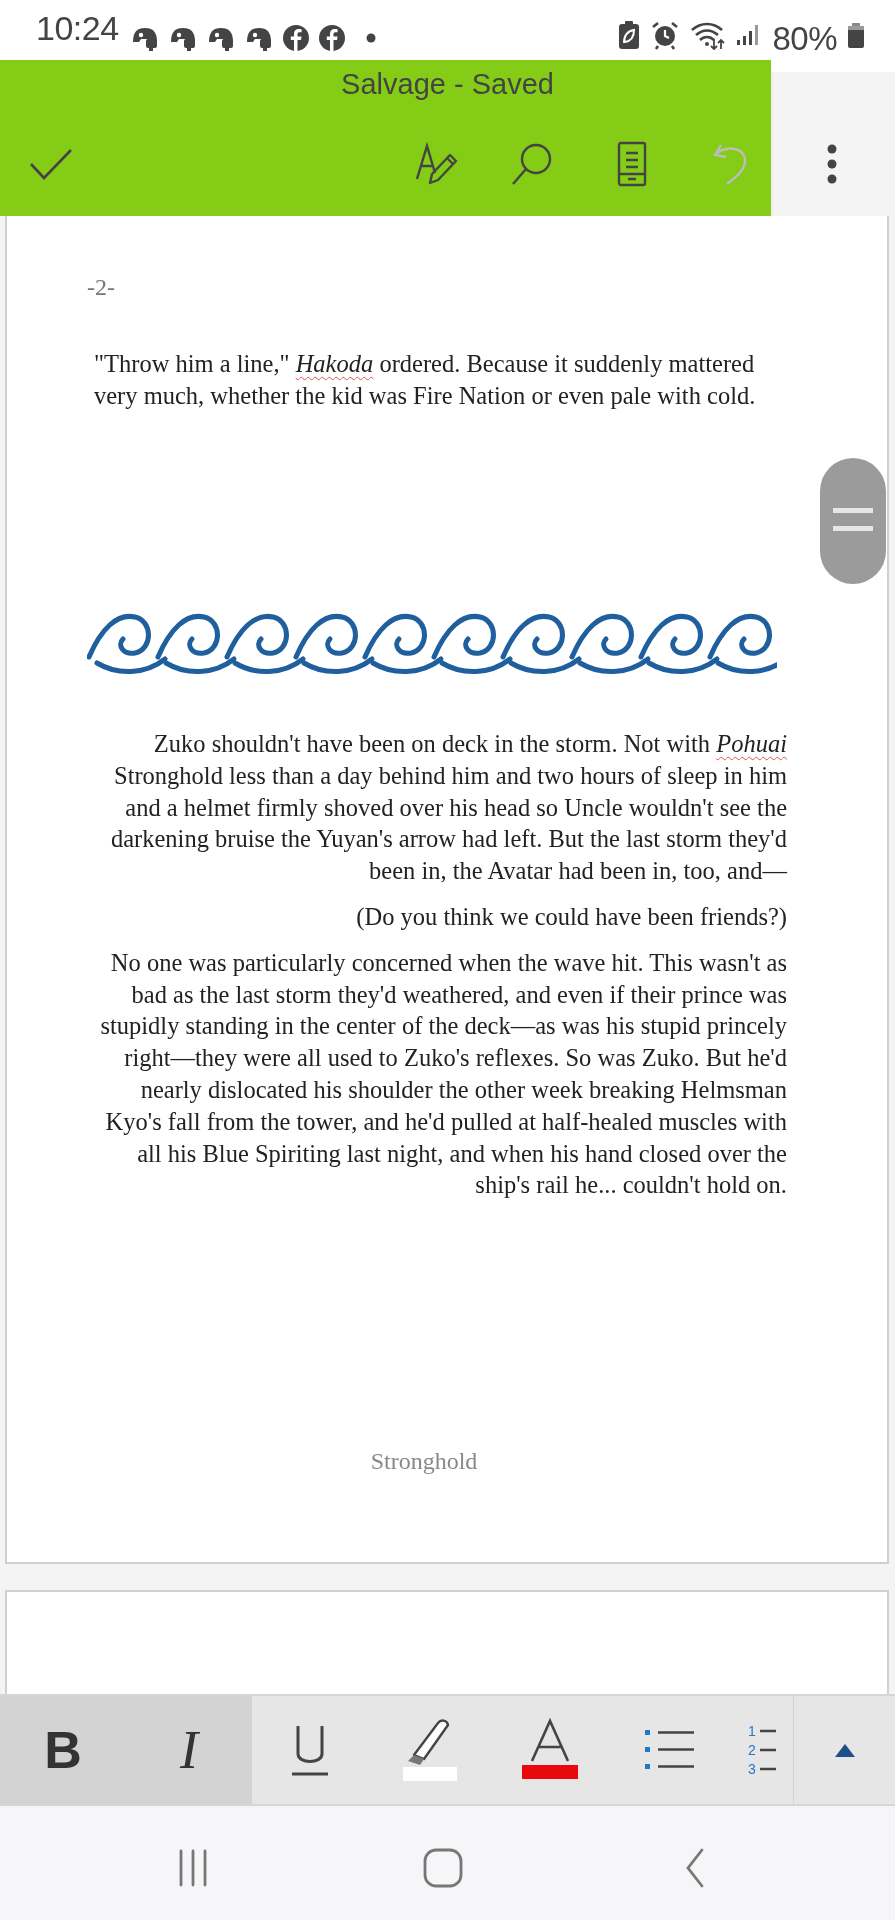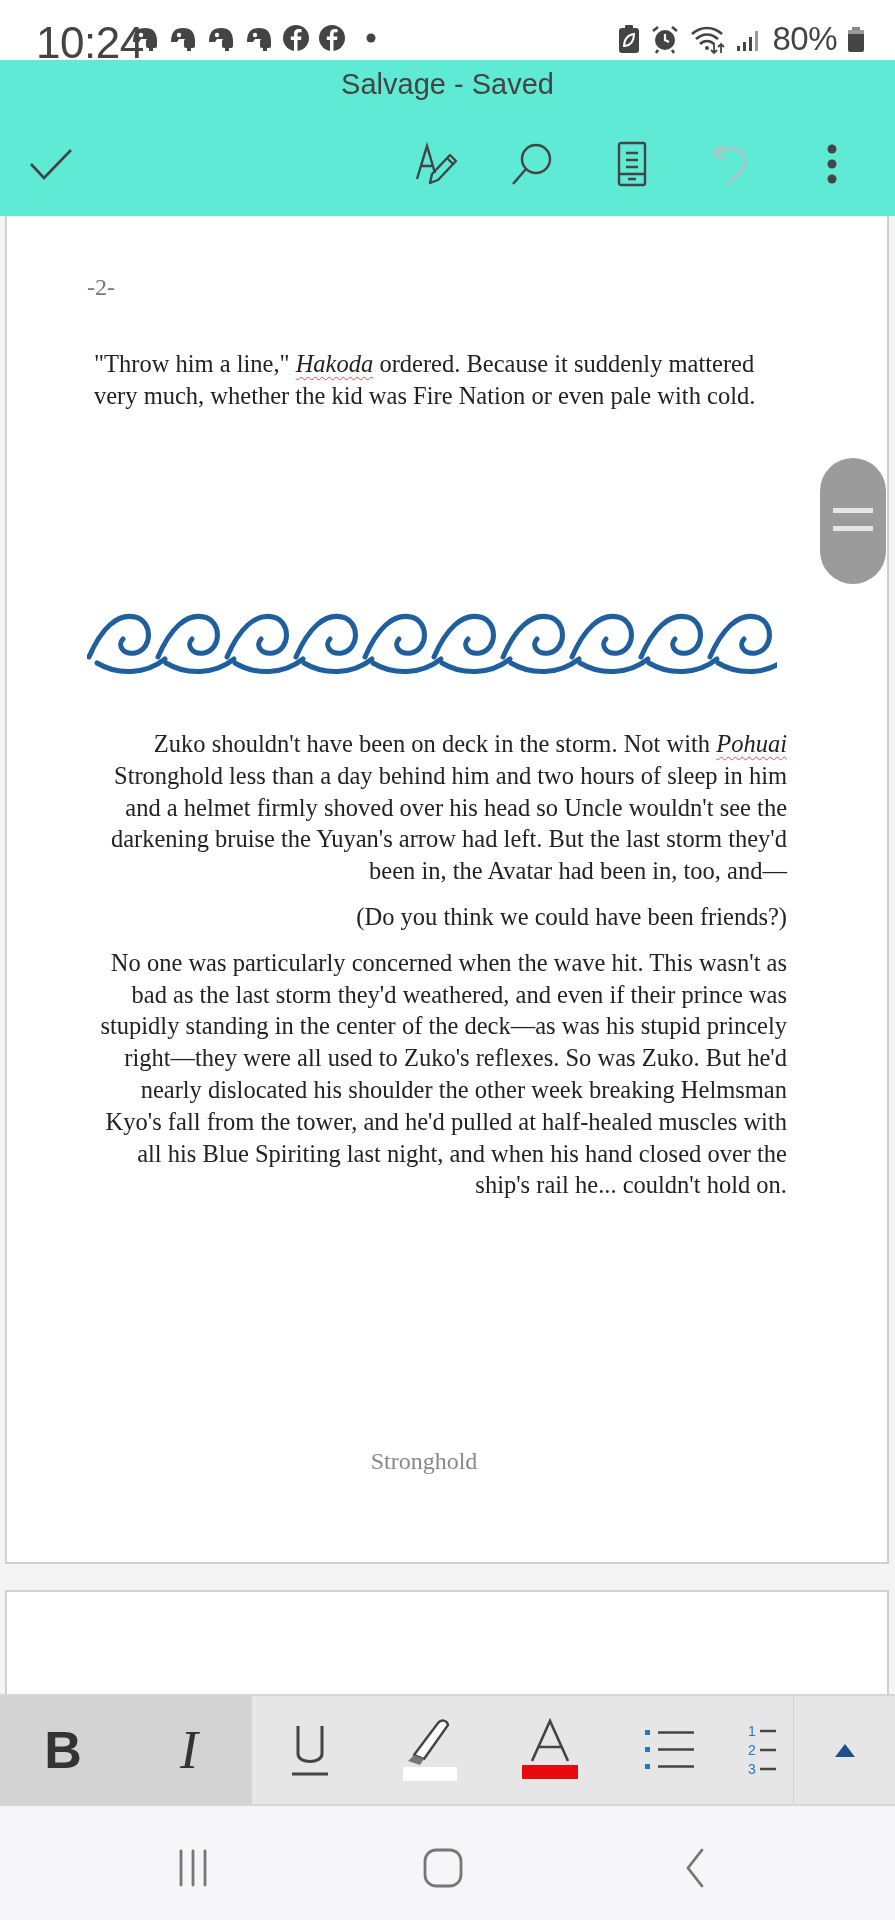--- a/index.html
+++ b/index.html
@@ -1,28 +1,28 @@
 <!DOCTYPE html>
 <html><head>
   <meta charset="utf-8">
   <style>
     * { box-sizing: border-box; margin: 0; padding: 0; }
     html, body { width: 895px; height: 1920px; overflow: hidden; background: #f4f4f4; }
     body { position: relative; font-family: "Liberation Sans", sans-serif; color: #333; }
 
     
     .status-bar { position: absolute; left: 0; top: 0; width: 895px; height: 72px; background: #fff; }
-    .status-time { position: absolute; left: 36px; top: 18px; font-size: 44px; color: #444; letter-spacing: -0.5px; }
+    .status-time { position: absolute; left: 36px; top: 9px; font-size: 34px; color: #444; letter-spacing: -0.5px; }
     .notif-icons { position: absolute; left: 130px; top: 24px; display: flex; gap: 8px; align-items: center; }
     .notif-icons svg { display: block; }
-    .status-right { position: absolute; right: 30px; top: 20px; display: flex; align-items: center; gap: 10px; }
+    .status-right { position: absolute; right: 30px; top: 20px; display: flex; gap: 10px; }
     .battery-pct { font-size: 33px; color: #444; letter-spacing: -0.5px; }
 
     
-    .app-bar { position: absolute; left: 0; top: 60px; width: 895px; height: 156px; background: #5eead4; box-shadow: 0 2px 4px rgba(0,0,0,0.08); }
+    .app-bar { position: absolute; left: 0; top: 60px; width: 771px; height: 156px; background: #84cc16; box-shadow: 0 2px 4px rgba(0,0,0,0.08); }
     .doc-title { position: absolute; left: 0; width: 895px; top: 8px; text-align: center; font-size: 29px; color: #444; }
     .tb-btn { position: absolute; top: 72px; width: 64px; height: 64px; display: flex; align-items: center; justify-content: center; cursor: pointer; }
 
     
     .doc-area { position: absolute; left: 0; top: 216px; width: 895px; height: 1478px; overflow: hidden; background: #f4f4f4; }
     .page { position: absolute; left: 5px; width: 884px; background: #fff; border: 2px solid #d0d0d0; }
     .page-1 { top: -10px; height: 1358px; }
     .page-2 { top: 1374px; height: 200px; }
     .serif { font-family: "Liberation Serif", "DejaVu Serif", serif; }
     .page-num { position: absolute; left: 80px; top: 66px; font-size: 24px; color: #777; }

